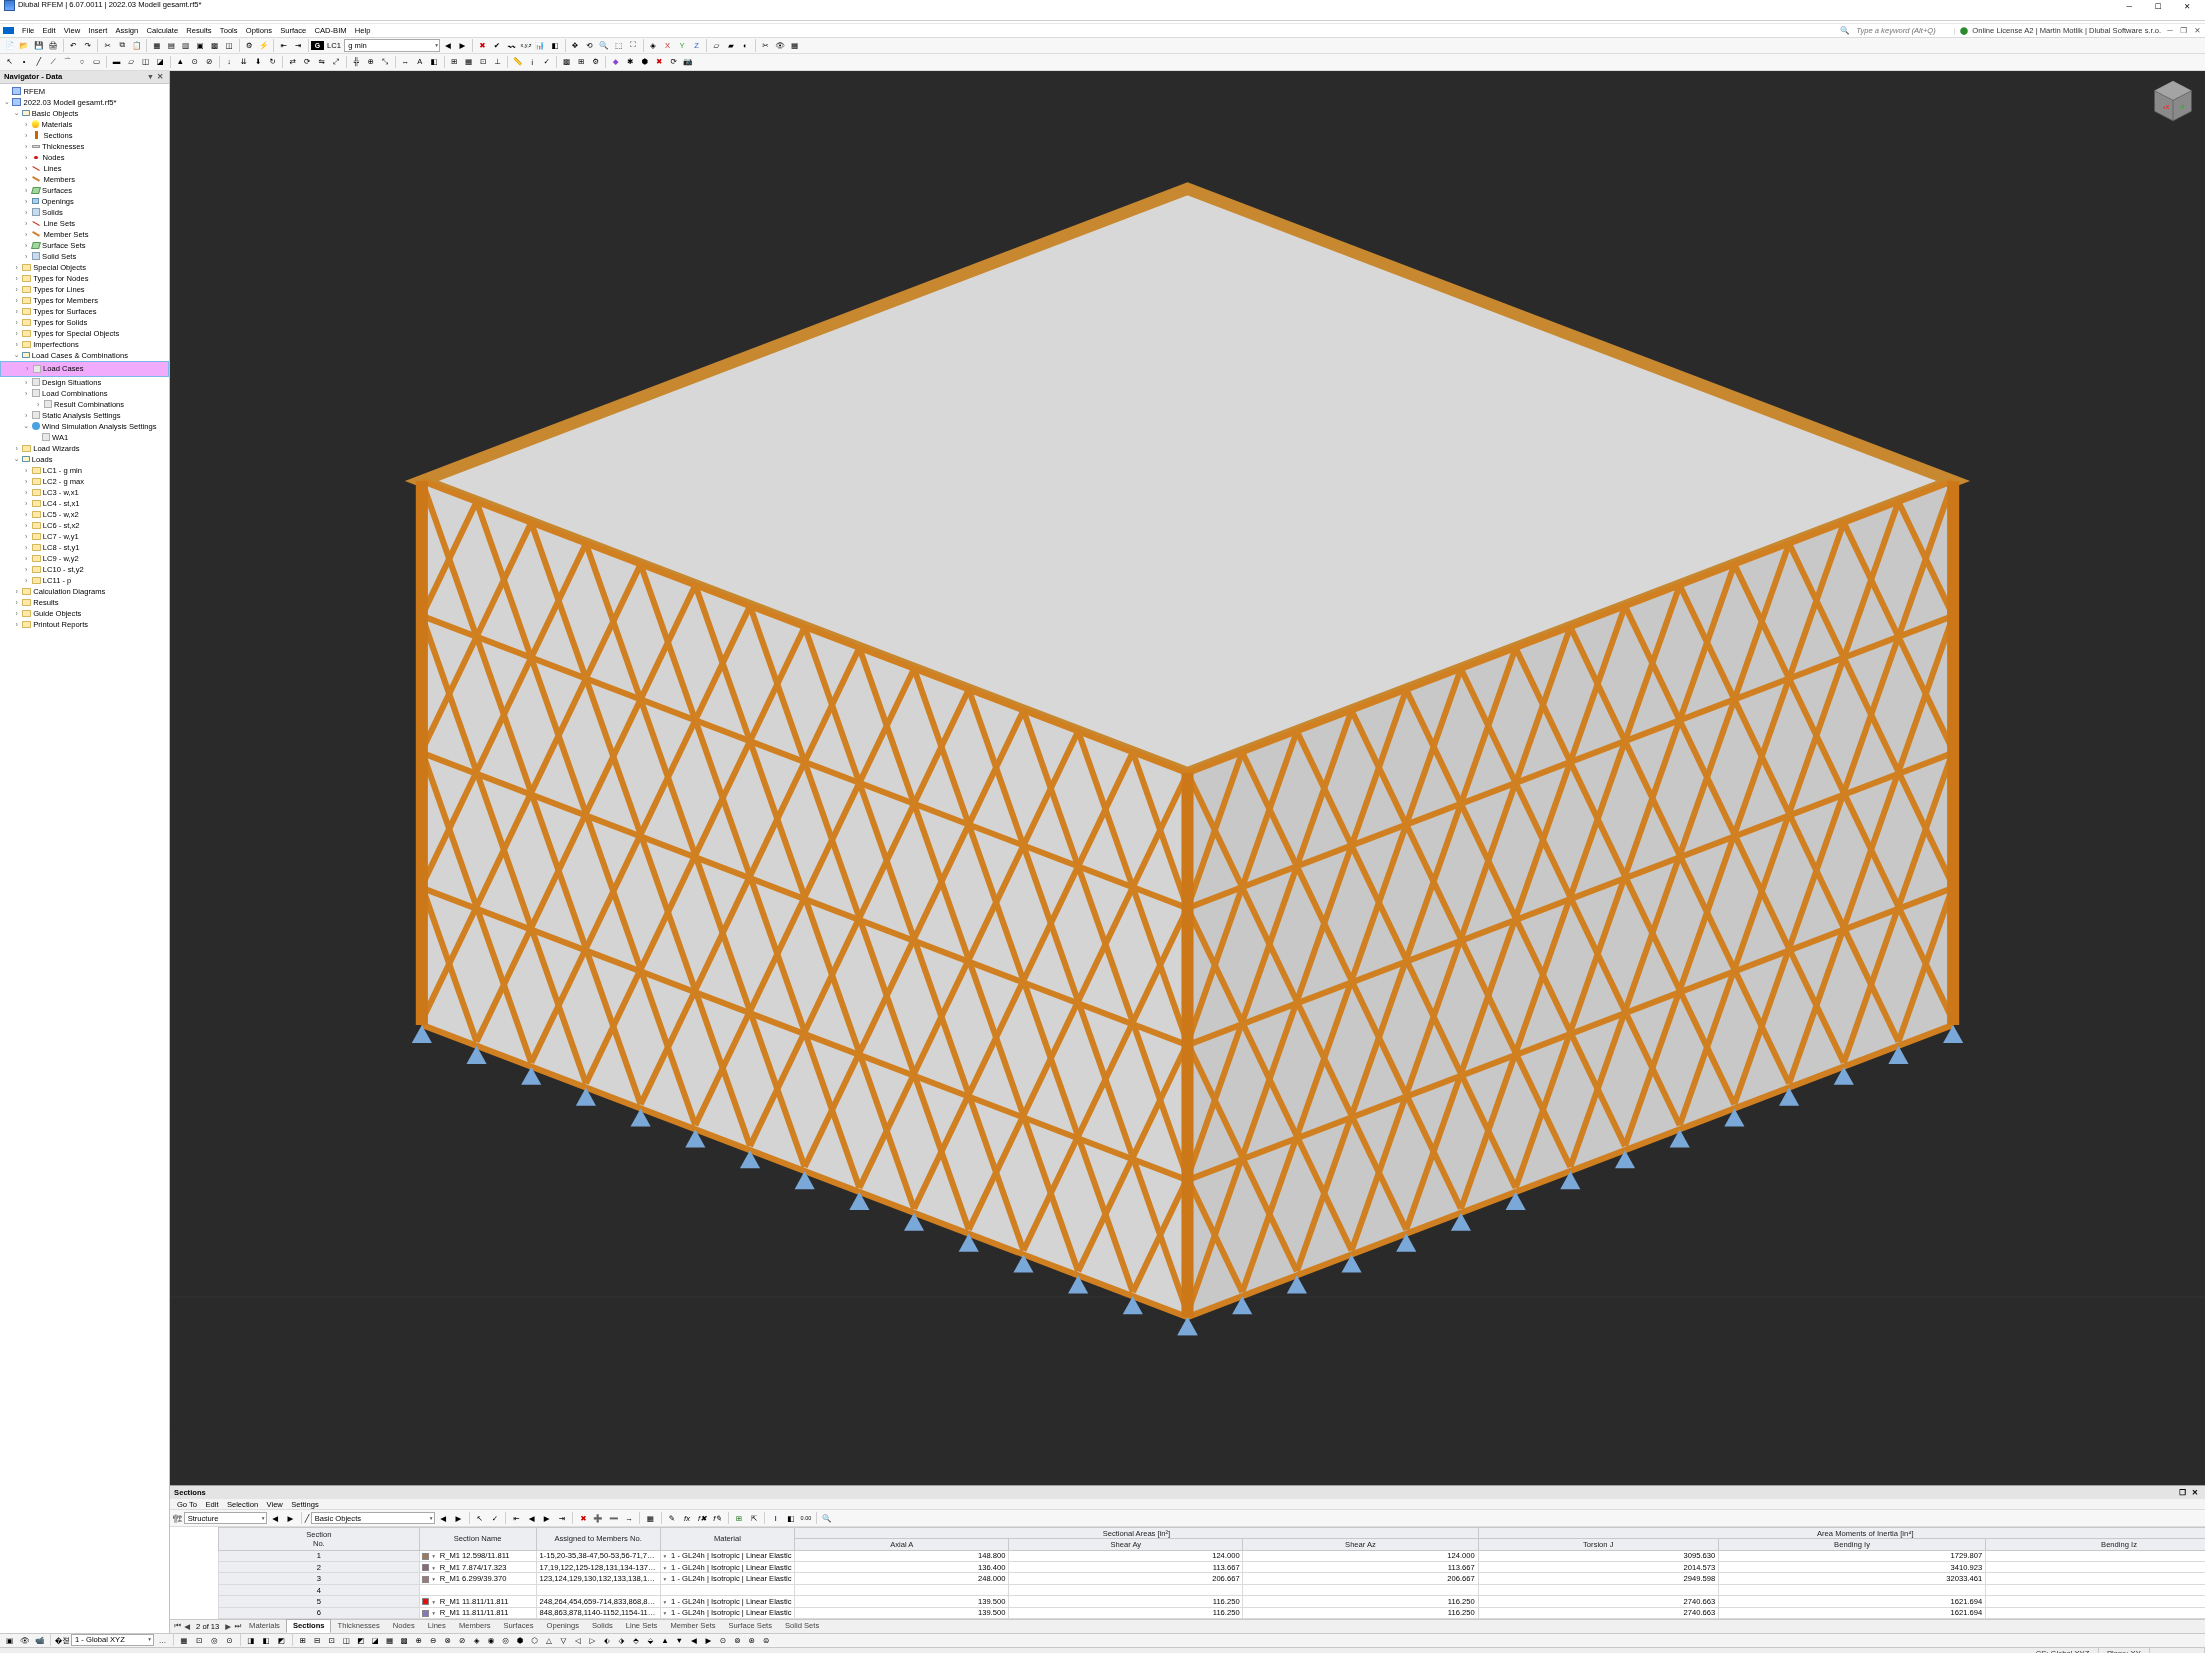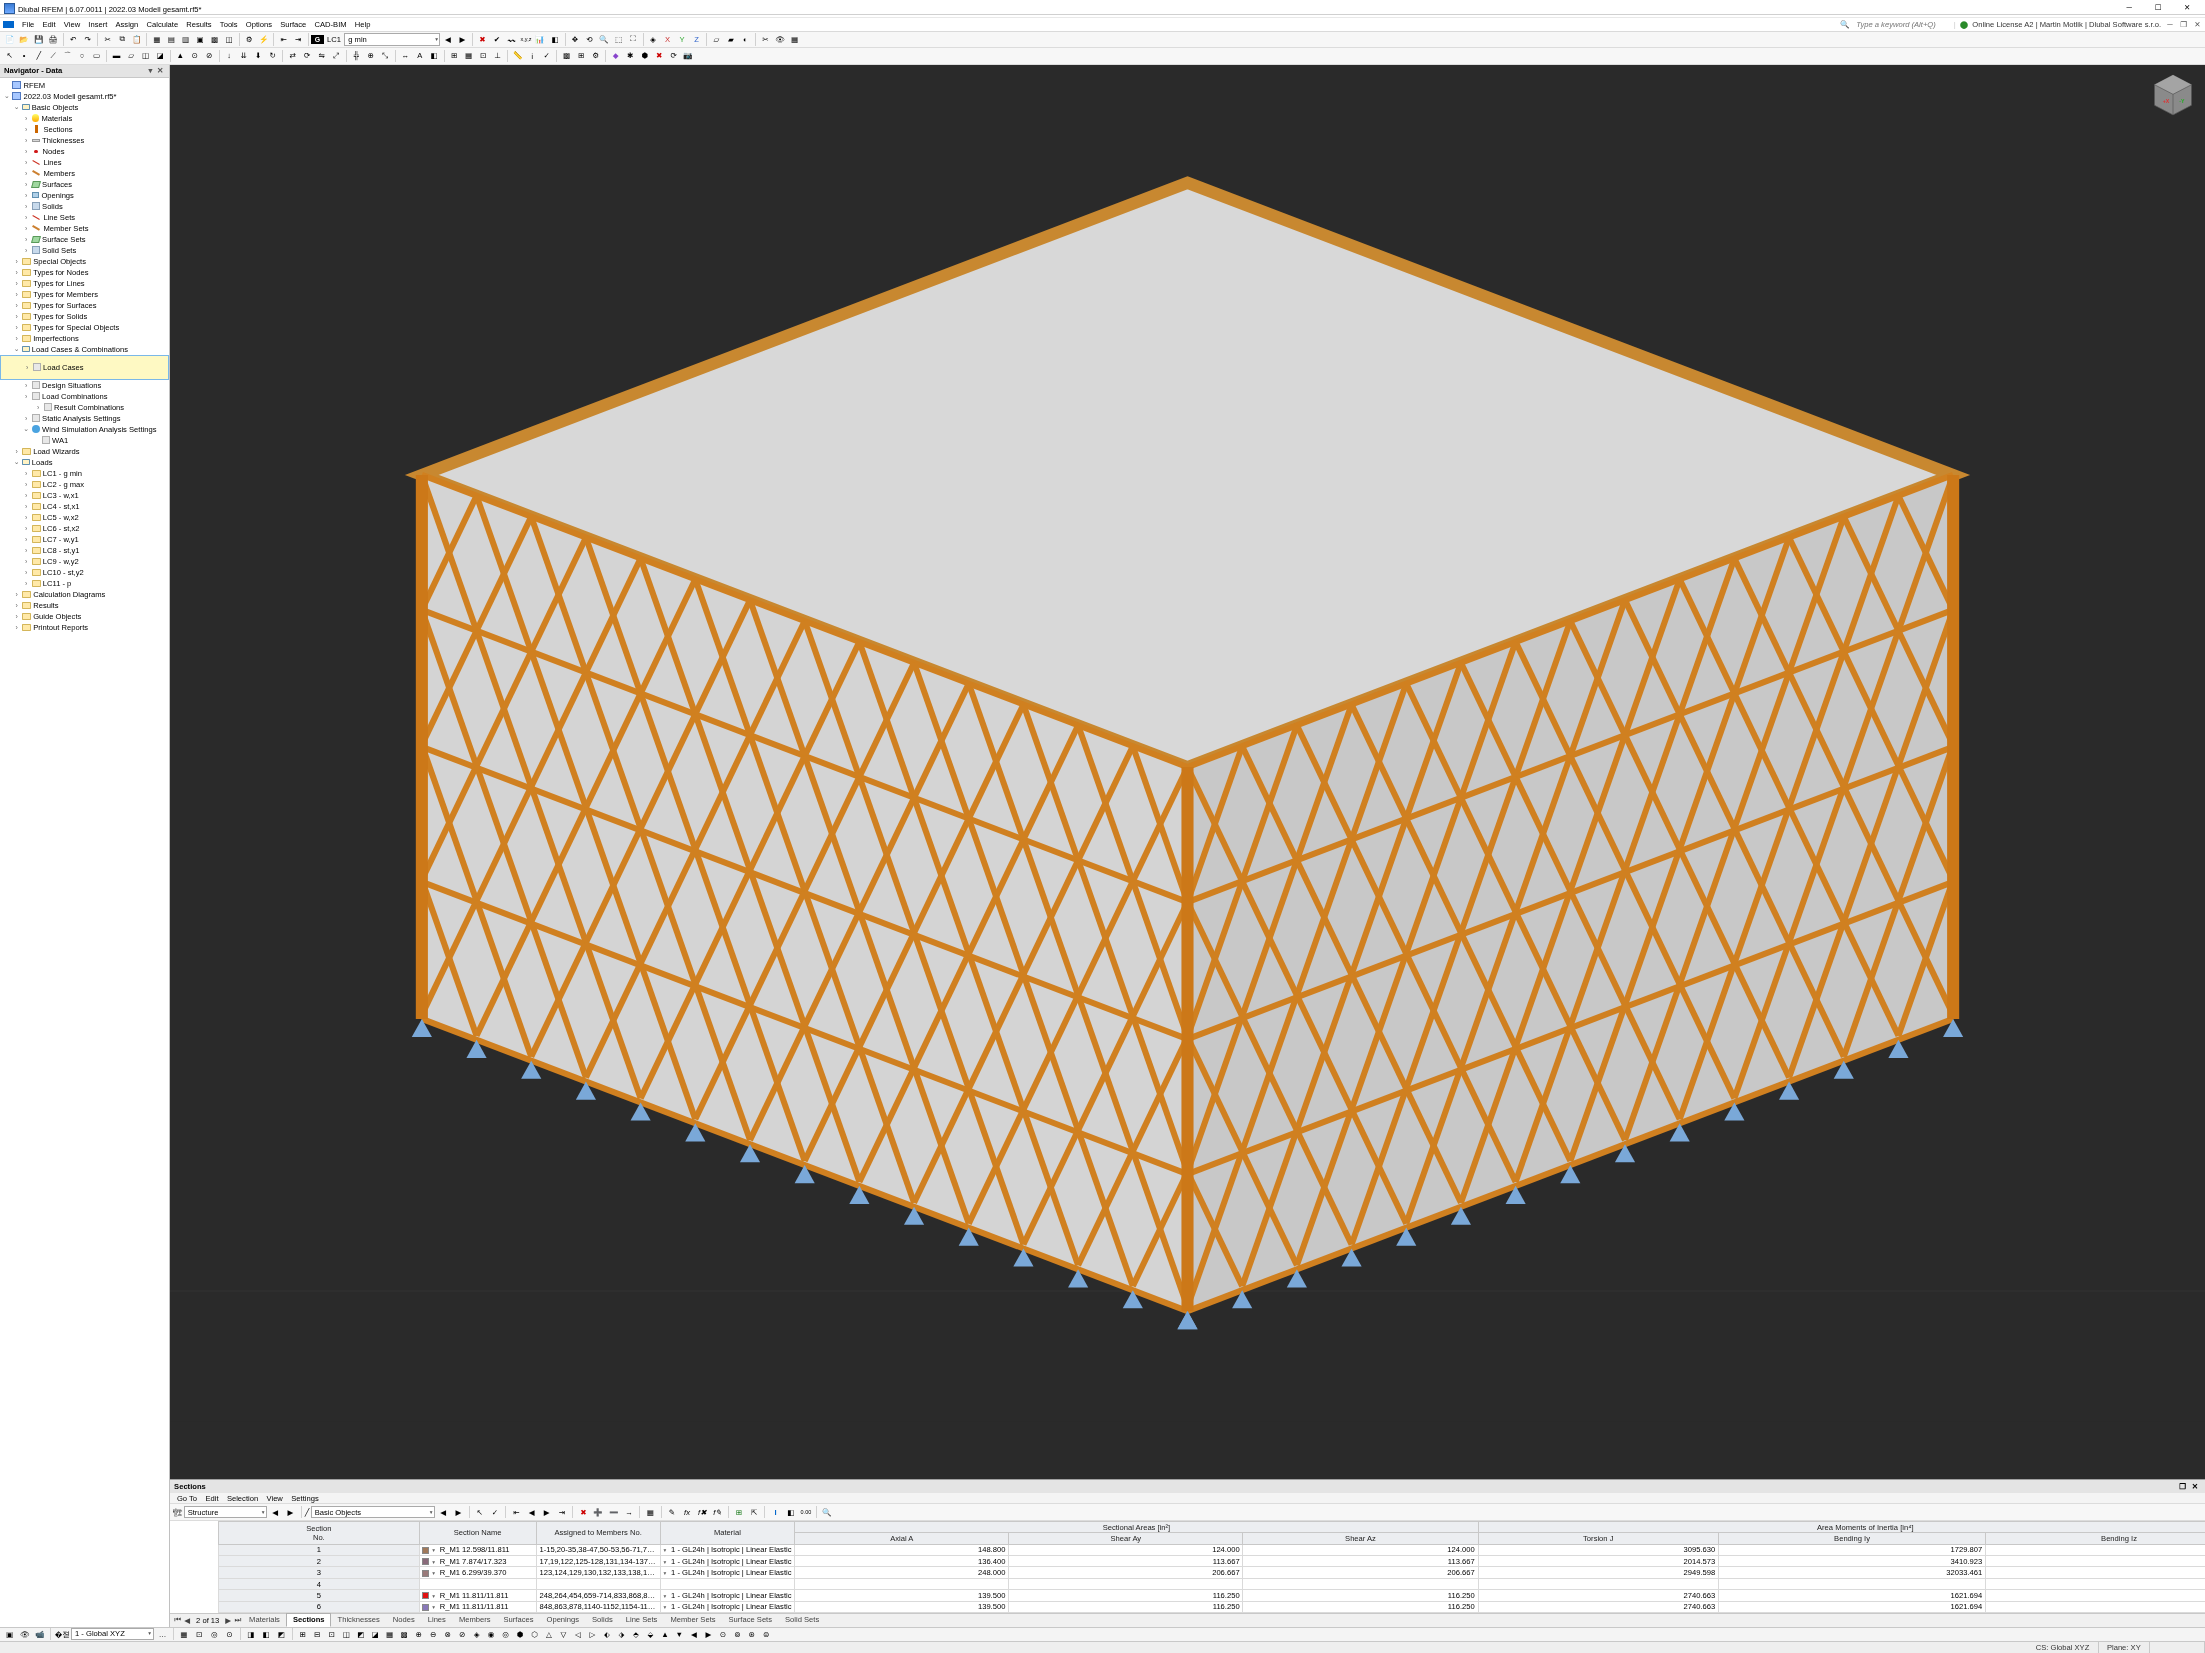--- a/index.html
+++ b/index.html
@@ -1,17 +1,17 @@
 <!DOCTYPE html>
 <html><head>
 <meta charset="utf-8">
 <style>
   * { box-sizing: border-box; margin: 0; padding: 0; font-family: "Segoe UI", Tahoma, sans-serif; font-size: 7.6px; }
   body { background:#f0f0f0; color:#000; user-select:none; }
-  .titlebar { height:15px; background:#fff; display:flex; align-items:flex-end; padding:0 4.1px; border-bottom:0.7px solid #d0d0d0; }
+  .titlebar { height:21px; background:#fff; display:flex; align-items:flex-start; padding:0 4.1px; border-bottom:0.7px solid #d0d0d0; }
   .titlebar .icon { width:11px; height:11px; margin-right:2.8px; background:linear-gradient(#3a7bd5,#6faaff); border:0.7px solid #2a5a9a; }
   .titlebar .title { flex:1; }
   .titlebar .winbtns { display:flex; gap:1.4px; }
   .titlebar .winbtn { width:27.6px; height:13.8px; display:flex; align-items:center; justify-content:center; }
   .linebar { height:2.8px; background:#fff; border-bottom:0.7px solid #e8e8e8; }
   .menubar { height:13.8px; background:#fff; display:flex; align-items:center; padding:0 2.8px; border-bottom:0.7px solid #dadada; gap:1.4px; }
   .menubar .appicon { width:11px; height:6.9px; margin-right:2.8px; background:#0066cc; }
   .menubar .menuitem { padding:1.4px 4.1px; }
   .menubar .right { margin-left:auto; display:flex; align-items:center; gap:4.1px; color:#808080; }
   .menubar .searchbox { color:#999; font-style:italic; padding:0.7px 2.8px; width:96px; border:none; background:transparent; }
@@ -23,21 +23,21 @@
   .tb-combo { height:12.4px; border:0.7px solid #aaa; background:#fff; padding:0 9.6px 0 2.8px; display:flex; align-items:center; font-size:7.2px; position:relative; min-width:27.6px;}
   .tb-combo::after { content:"▾"; position:absolute; right:1.4px; font-size:5.5px; color:#555;}
   .tb-label { background:#000; color:#fff; padding:0.7px 3.4px; font-size:6.9px; font-weight:bold; }
   .main { display:flex; height: calc(100vh - 15px - 2.8px - 13.8px - 16.5px - 16.5px - 13.8px - 12.4px); }
   .nav { width:170px; background:#fff; border-right:0.7px solid #c0c0c0; display:flex; flex-direction:column; }
   .nav-header { background:#e4e4e4; height:13.8px; display:flex; align-items:center; padding:0 4.1px; font-weight:bold; border-bottom:0.7px solid #c8c8c8;}
   .nav-header .nav-title { flex:1; }
   .nav-header .nav-ctrl { width:9.6px; text-align:center; color:#555;}
   .tree { flex:1; overflow-y:auto; padding:1.4px 0; }
   .tree-row { display:flex; align-items:center; height:11px; padding-right:2.8px; white-space:nowrap; }
-  .tree-row.selected { background:#fef9c3; border:0.7px solid #7ab8e8; height:25px;}
+  .tree-row.selected { background:#f0abfc; border:0.7px solid #7ab8e8; height:16px;}
   .tw { display:inline-block; width:8.3px; text-align:center; color:#6a6a6a; font-size:6.9px; flex-shrink:0;}
   .ico { width:9.6px; height:9.6px; margin:0 2.1px 0 1.4px; flex-shrink:0; display:inline-flex; align-items:center; justify-content:center;}
   .ico.folder { background:#ffe9a8; border:0.7px solid #d4b65a; border-radius:0.7px; width:9px; height:6.9px;}
   .ico.folder.open { background:#fff3c4; }
   .ico.node { width:3.4px; height:3.4px; background:#d01818; border-radius:50%; margin:0 4.8px 0 4.1px;}
   .ico.rfem { background:#a8c8ff; border:0.7px solid #5078c0; width:9px; height:7.6px;}
   .ico.line::before { content:""; width:8.3px; height:1.4px; background:#cc3020; transform:rotate(30deg);}
   .ico.member::before { content:""; width:8.3px; height:2.1px; background:#cc8030; transform:rotate(30deg);}
   .ico.surf { background:#a0d8a0; border:0.7px solid #5a9a5a; width:8.3px; height:6.9px; transform:skewX(-15deg);}
   .ico.open { background:#b0d0e8; border:0.7px solid #6090b0; width:7.6px; height:6.2px;}

